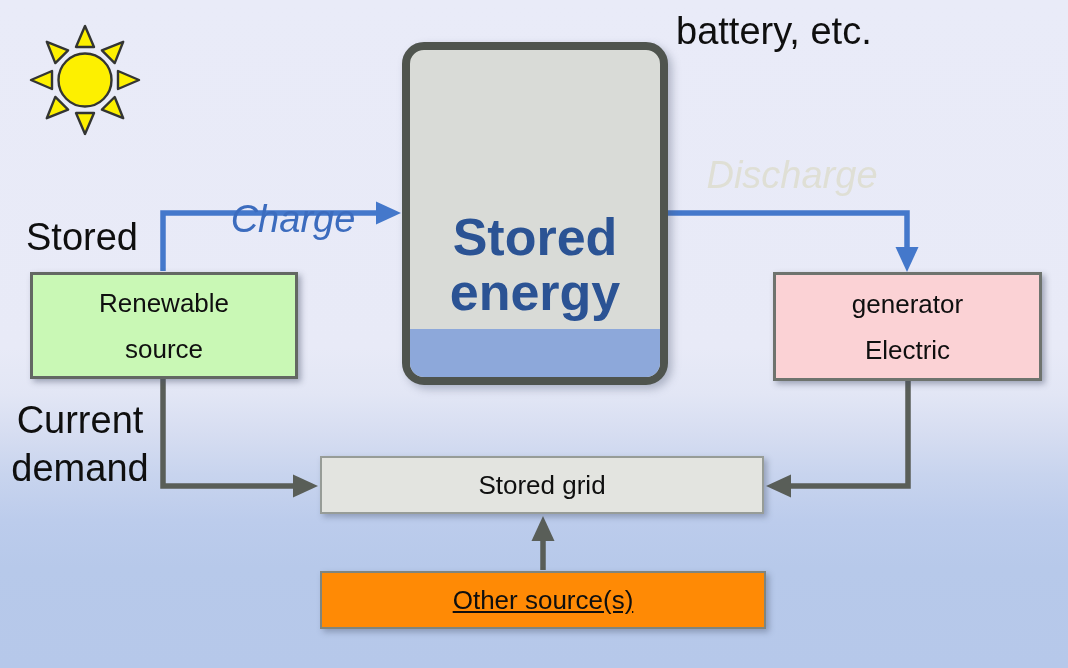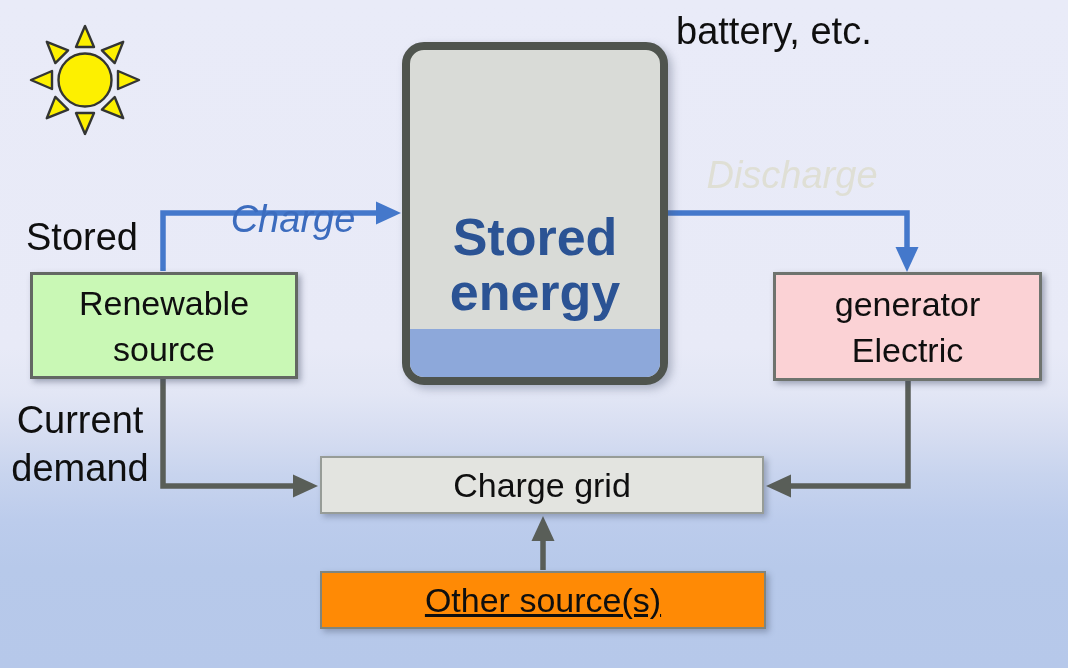--- a/index.html
+++ b/index.html
@@ -7,21 +7,21 @@
     position:relative;width:1068px;height:668px;overflow:hidden;
     background:linear-gradient(180deg,
       #e9ebf8 0%, #e8eaf7 52%, #e2e6f5 59%, #d6ddf1 65%,
       #c8d4ee 71%, #bcccec 78%, #b7c9ea 85%, #b6c8ea 100%);
     font-family:"Liberation Sans",sans-serif;color:#0f0f0f;
     -webkit-font-smoothing:antialiased;
   }
   .layer{position:absolute;left:0;top:0;width:1068px;height:668px;}
   .box{position:absolute;box-sizing:border-box;display:flex;flex-direction:column;
        align-items:center;justify-content:center;text-align:center;}
-  .node-label{font-size:34px;line-height:46px;}
+  .node-label{font-size:26px;line-height:46px;}
   .stored-box{
     left:402px;top:42px;width:266px;height:343px;
     background:#d9dbd7;border:8px solid #4f544e;border-radius:22px;
     box-shadow:4px 4px 8px rgba(70,80,105,.35);
     display:block;overflow:hidden;padding-left:44px;
   }
   .level-strip{position:absolute;left:0;right:0;bottom:0;height:48px;background:#8da8da;}
   .stored-label{position:absolute;left:0;right:0;top:160px;text-align:center;
     font-size:52px;line-height:55px;font-weight:bold;color:#2b5394;}
   .renewable-box{
@@ -115,21 +115,21 @@
   </div>
 
   <div class="box generator-box">
     <div class="node-label">
       <div>generator</div>
       <div>Electric</div>
     </div>
   </div>
 
   <div class="box grid-box">
-    <div class="node-label">Charge grid</div>
+    <div class="node-label">Stored grid</div>
   </div>
 
   <div class="box other-box">
     <div class="node-label">Other source(s)</div>
   </div>
 
   <div class="annot reservoir-note">
     <div>battery, etc.</div>
   </div>
 

